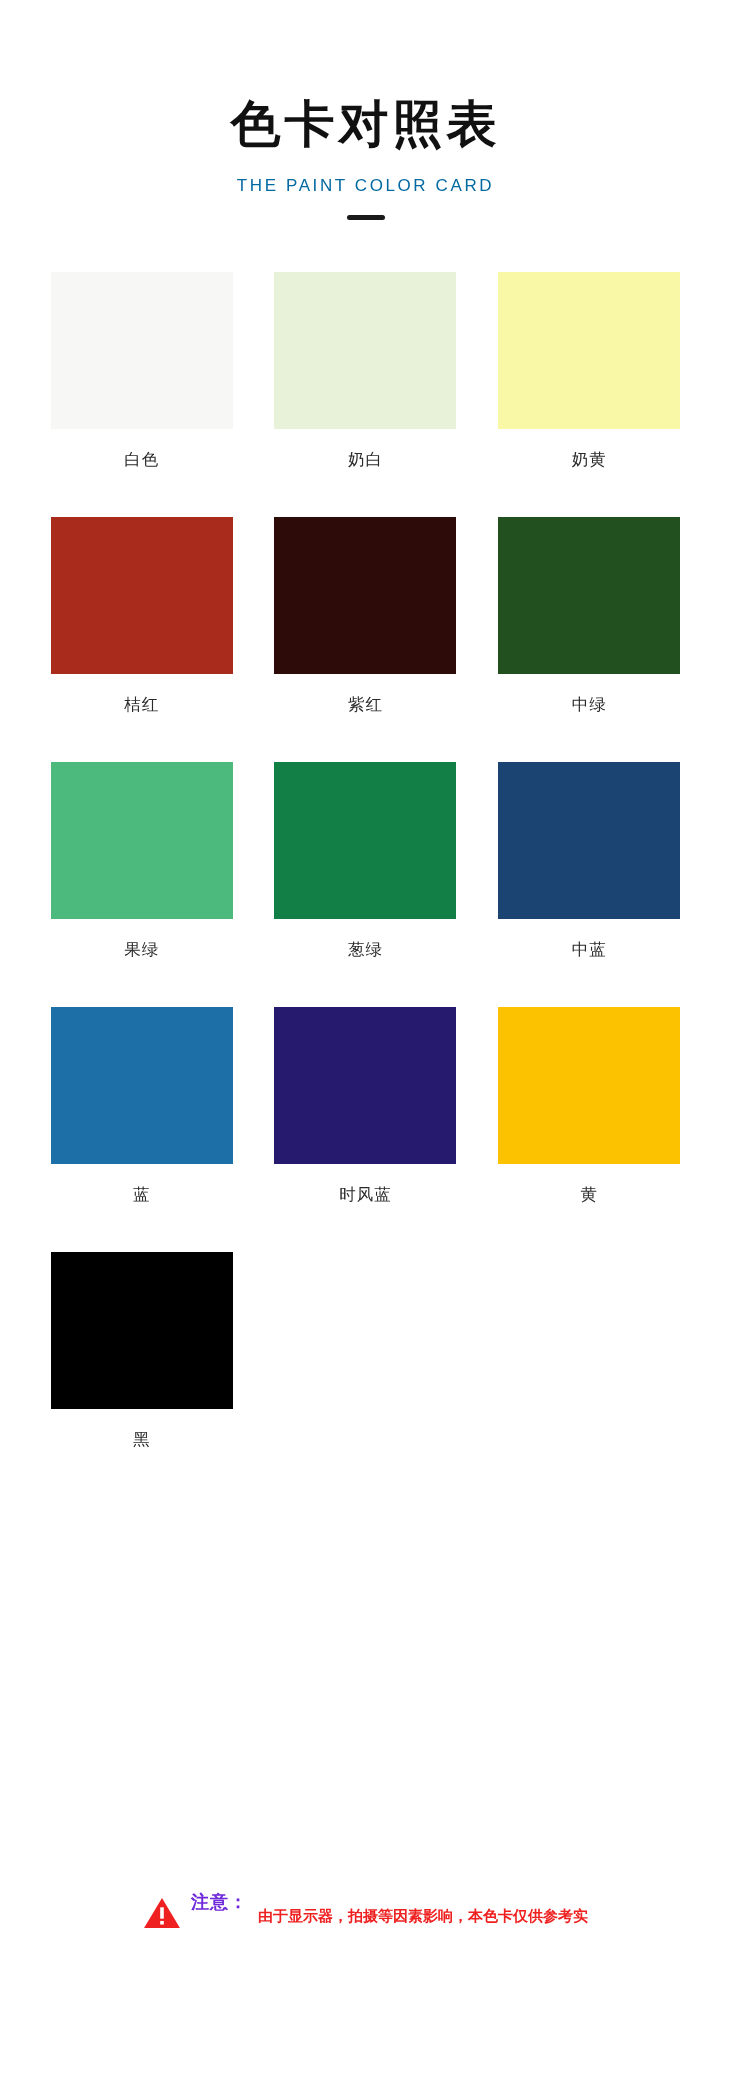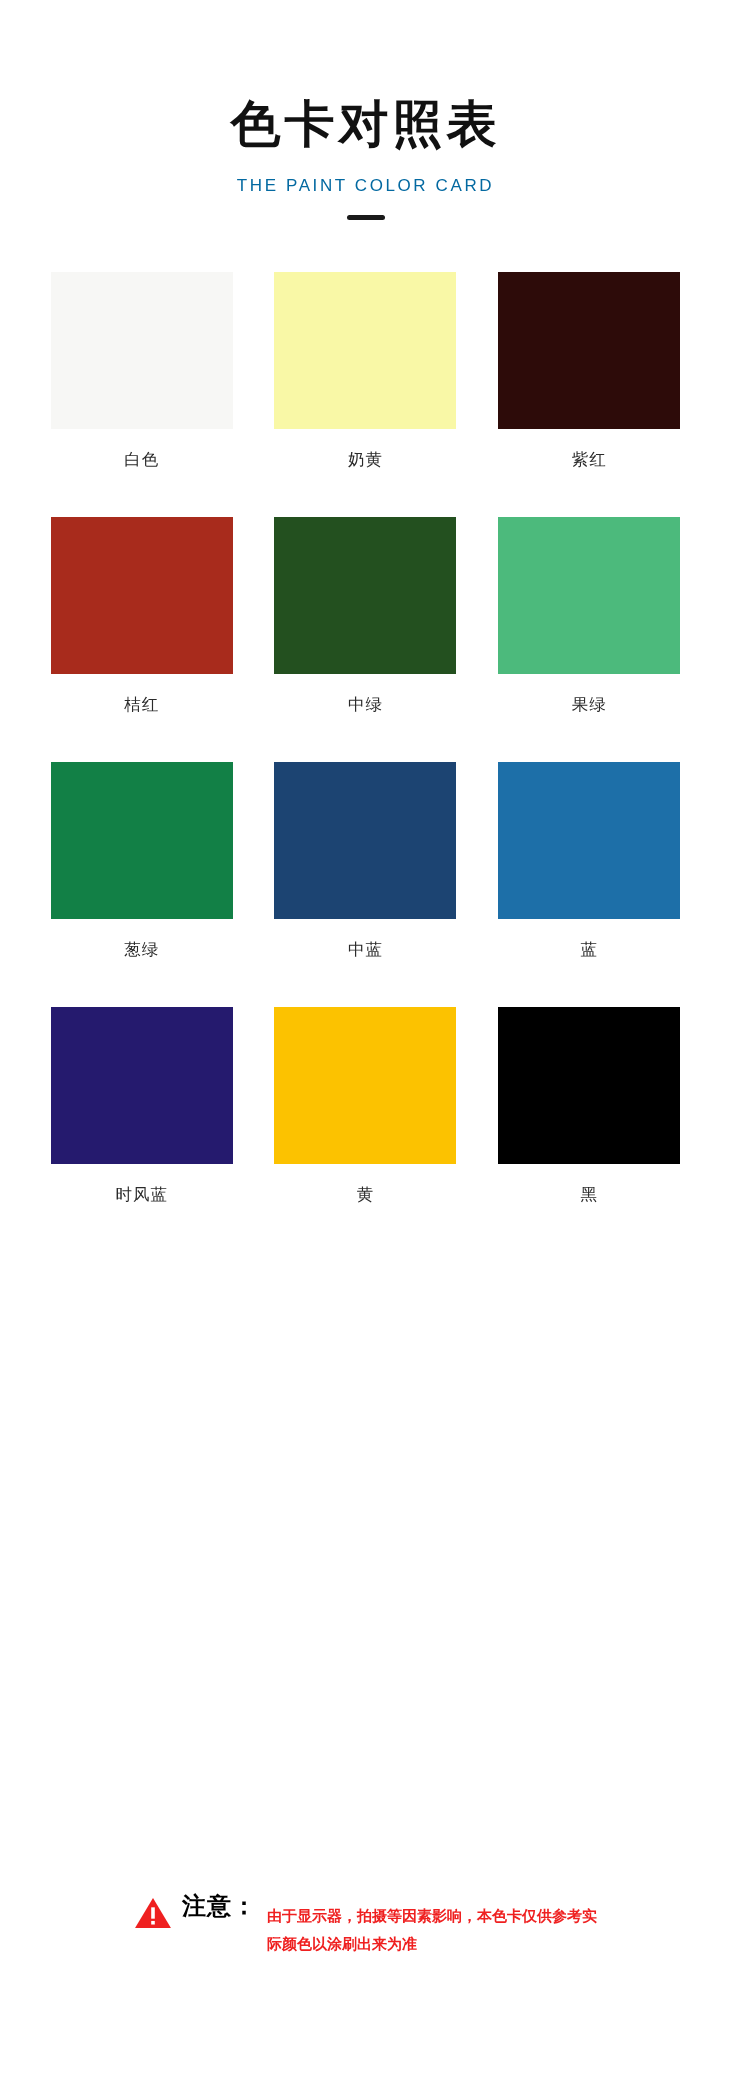--- a/index.html
+++ b/index.html
@@ -69,23 +69,23 @@
     align-items: flex-start;
     gap: 10px;
     padding: 0 70px;
   }
   .warn-icon {
     width: 38px; height: 34px;
     flex: 0 0 auto;
     margin-top: 6px;
   }
   .notice-word {
-    font-size: 24px;
+    font-size: 18px;
     font-weight: bold;
-    color: #000000;
+    color: #6d28d9;
     letter-spacing: 1px;
     flex: 0 0 auto;
     line-height: 1.35;
     font-family: "DejaVu Sans", "Liberation Sans", sans-serif;
   }
   .notice-body {
     font-size: 15px;
     font-weight: bold;
     color: #ef2020;
     line-height: 1.85;
@@ -107,30 +107,34 @@
       <div class="divider"></div>
     </div>
   </div>
 
   <div class="grid" id="grid">
       <div class="cell">
         <div class="swatch" style="background: rgb(247, 247, 245);"></div>
         <div class="swatch-label">白色</div>
       </div>
       <div class="cell">
+        <div class="swatch" style="background: rgb(231, 242, 216);"></div>
+        <div class="swatch-label">奶白</div>
+      </div>
+      <div class="cell">
         <div class="swatch" style="background: rgb(249, 248, 166);"></div>
         <div class="swatch-label">奶黄</div>
       </div>
       <div class="cell">
+        <div class="swatch" style="background: rgb(168, 43, 28);"></div>
+        <div class="swatch-label">桔红</div>
+      </div>
+      <div class="cell">
         <div class="swatch" style="background: rgb(45, 11, 9);"></div>
         <div class="swatch-label">紫红</div>
-      </div>
-      <div class="cell">
-        <div class="swatch" style="background: rgb(168, 43, 28);"></div>
-        <div class="swatch-label">桔红</div>
       </div>
       <div class="cell">
         <div class="swatch" style="background: rgb(35, 80, 31);"></div>
         <div class="swatch-label">中绿</div>
       </div>
       <div class="cell">
         <div class="swatch" style="background: rgb(76, 186, 124);"></div>
         <div class="swatch-label">果绿</div>
       </div>
       <div class="cell">
@@ -162,17 +166,16 @@
 
   <div class="notice">
     <svg class="warn-icon" viewBox="0 0 40 36">
       <polygon points="20,2 39,34 1,34" fill="#ef2020"></polygon>
       <rect x="18.1" y="12" width="3.8" height="12" fill="#ffffff"></rect>
       <rect x="18.1" y="26.4" width="3.8" height="3.8" fill="#ffffff"></rect>
     </svg>
     <div class="notice-word">注意：</div>
     <div class="notice-body">
       <div>由于显示器，拍摄等因素影响，本色卡仅供参考实</div>
-      <div>际颜色以涂刷出来为准</div>
     </div>
   </div>
 
 </div>
 
 </body></html>

